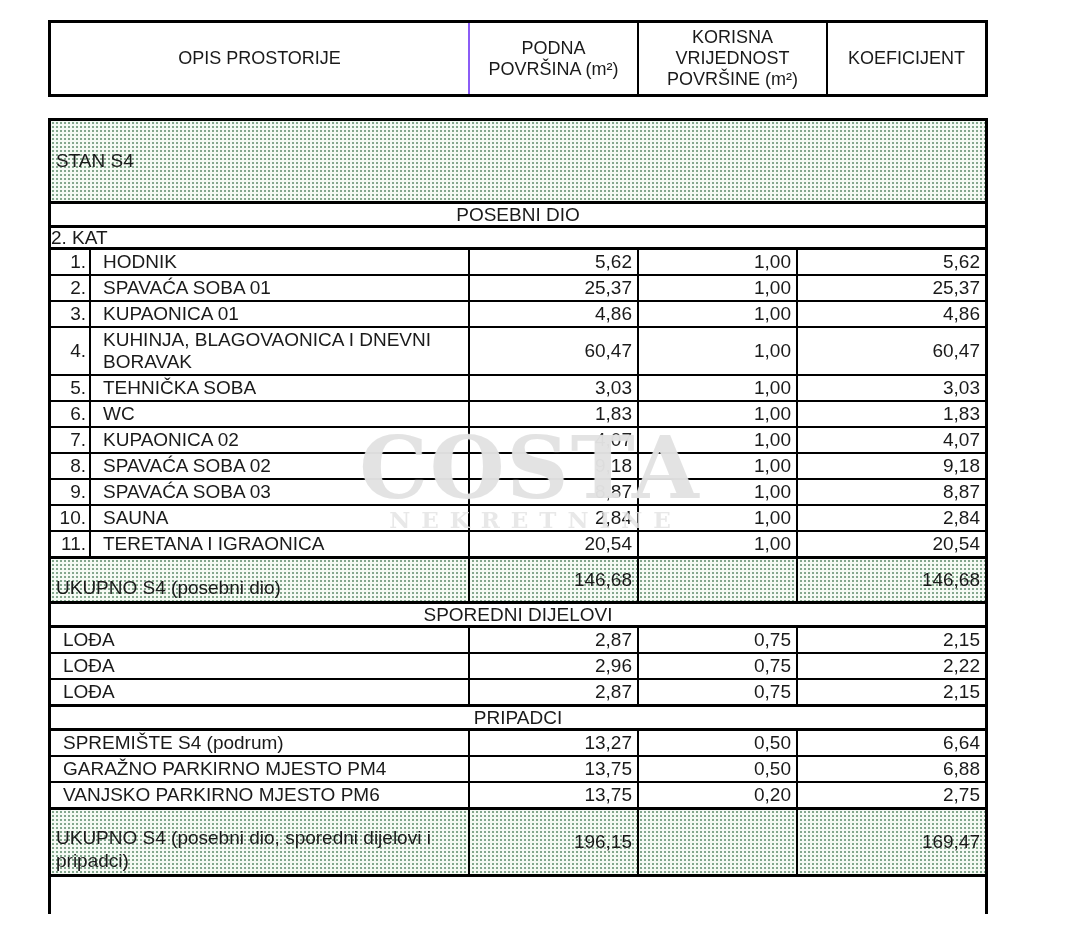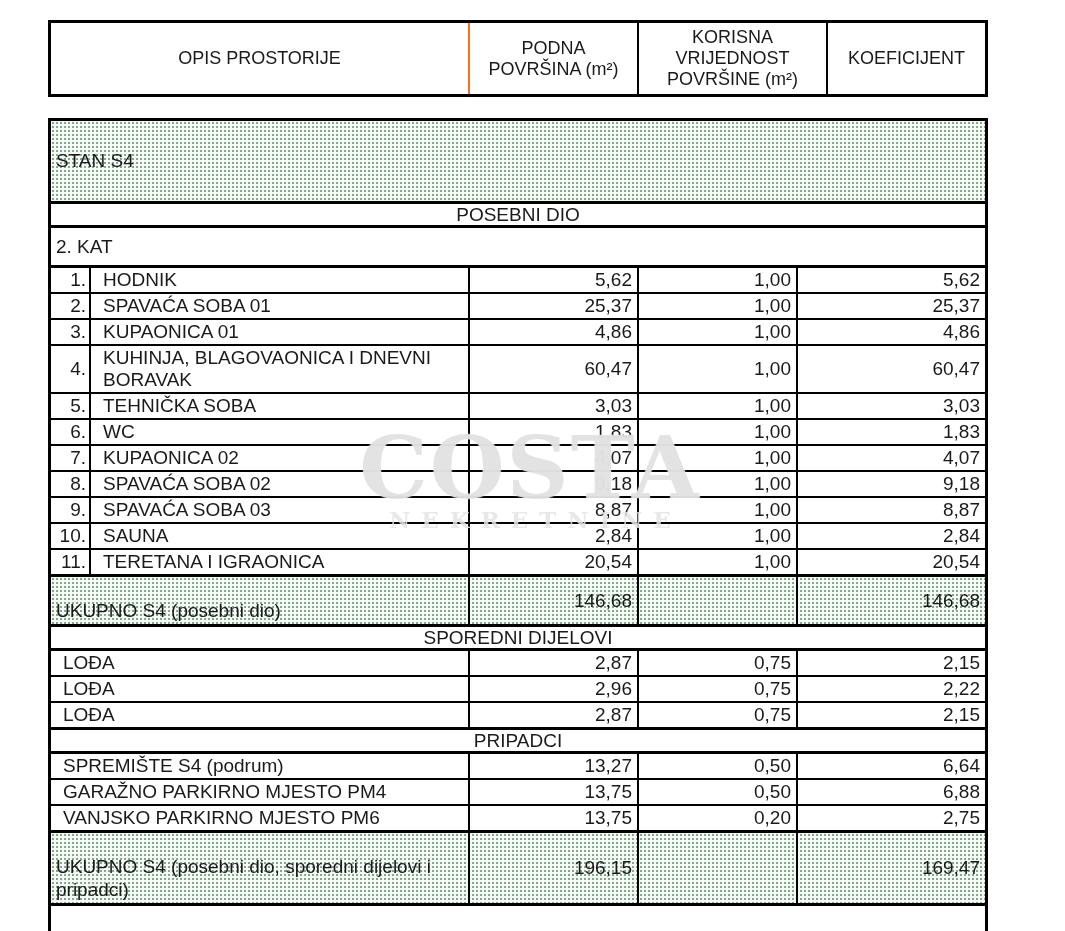--- a/index.html
+++ b/index.html
@@ -6,55 +6,55 @@
   html,body { width:1065px; height:931px; background:#ffffff; overflow:hidden;
     font-family:"Liberation Sans","DejaVu Sans",sans-serif; color:#1a1a1a; }
   .page { position:relative; width:1065px; height:931px; background:#ffffff; overflow:hidden; }
 
   
   .hdr-table { position:absolute; left:48px; top:20px; width:940px; height:77px;
     border:3px solid #000; display:flex; }
   .hdr-cell { display:flex; align-items:center; justify-content:center; text-align:center;
     font-size:18px; line-height:21px; padding:2px 6px; }
   .hdr-opis { width:417px; }
-  .hdr-podna { width:169px; border-left:2px solid #f97316; }
+  .hdr-podna { width:169px; border-left:2px solid #8b5cf6; }
   .hdr-koef { width:159px; border-left:2px solid #000; }
   .hdr-korisna { flex:1; border-left:2px solid #000; }
 
   
   .main-table { position:absolute; left:48px; top:118px; width:940px;
     border:3px solid #000; border-bottom:none; }
   .row { display:flex; align-items:center; border-top:2px solid #000; font-size:19px; }
   .row:first-child { border-top:none; }
   .row.thick { border-top:3px solid #000; }
 
   .hatch { background-color:#f5faf4;
     background-image:radial-gradient(circle,#84a78d 0.9px,rgba(0,0,0,0) 1px);
     background-size:4px 4px; }
 
   .row-title { height:80px; padding-left:5px; }
   .row-section { height:24px; justify-content:center; font-size:19px; }
-  .row-floor { height:40px; padding-left:5px; }
+  .row-floor { height:22px; }
 
   .row-data { min-height:23px; }
   .row-data.tall { min-height:46px; }
 
   .c-desc { width:417px; align-self:stretch; display:flex; align-items:center; }
   .c-no { width:40px; align-self:stretch; display:flex; align-items:center;
     justify-content:flex-end; padding-right:3px; border-right:2px solid #000; }
   .c-name { flex:1; padding:1px 12px; line-height:22px; }
   .c-area { width:169px; align-self:stretch; display:flex; align-items:center;
     justify-content:flex-end; padding-right:5px; border-left:2px solid #000; }
   .c-coef { width:159px; align-self:stretch; display:flex; align-items:center;
     justify-content:flex-end; padding-right:5px; border-left:2px solid #000; }
   .c-val { flex:1; align-self:stretch; display:flex; align-items:center;
     justify-content:flex-end; padding-right:5px; border-left:2px solid #000; }
 
   .row-total { min-height:45px; }
-  .row-total .c-desc { padding:16px 0 2px 5px; line-height:23px;margin-top:6px; }
+  .row-total .c-desc { padding:16px 0 2px 5px; line-height:23px; }
   .row-total.h2 { min-height:48px; }
   .row-total.h3 { min-height:55px; }
 
   .row-bottom-empty { height:40px; background:#fff; }
 
   
   .watermark { position:absolute; left:340px; top:428px; width:380px; text-align:center;
     pointer-events:none; z-index:5; color:rgba(224,224,224,0.9);
     font-family:"DejaVu Serif","Liberation Serif",serif; }
   .wm-line1 { font-size:86px; line-height:80px; letter-spacing:2px; font-weight:bold;

